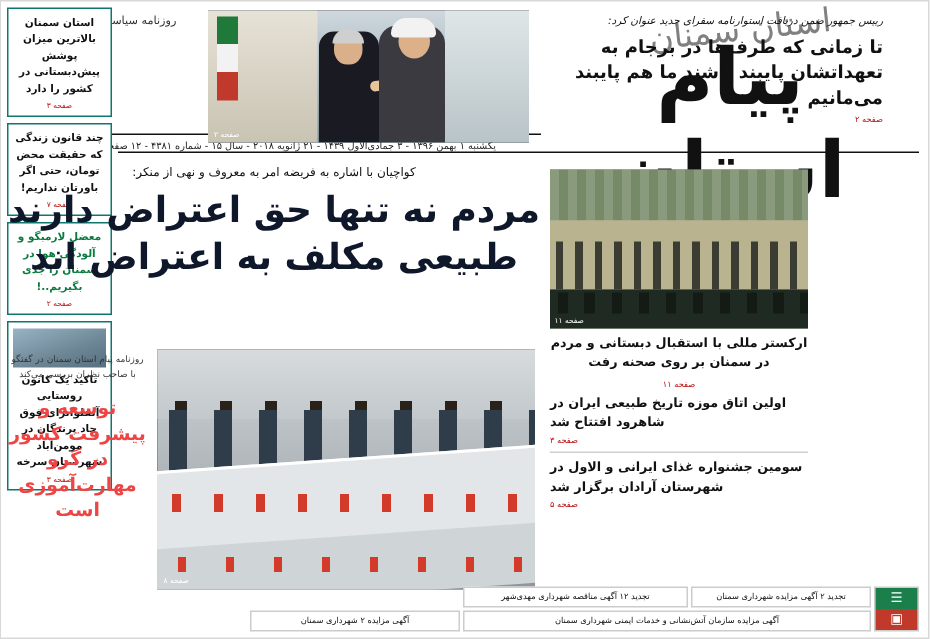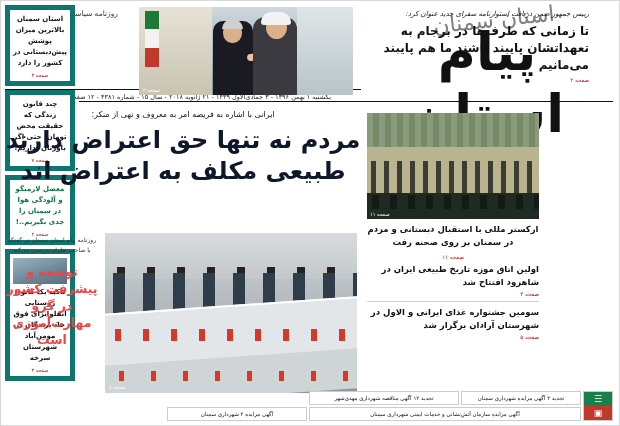--- a/index.html
+++ b/index.html
@@ -59,21 +59,21 @@
     font-size:6.5px;color:#222;direction:rtl;
     white-space:nowrap;
   }
 
   
   .leftcol{
     position:absolute;top:4px;left:4px;
     width:70px;
   }
   .lbox{
-    border:5px solid #0f766e;
+    border:1px solid #0f766e;
     background:#fff;
     margin-bottom:4px;
     padding:4px 3px 3px 3px;
     box-sizing:border-box;
     text-align:center;
   }
   .lbox .txt{
     font-size:7px;line-height:11px;color:#111;direction:rtl;font-weight:bold;
   }
   .lbox.green .txt{color:#0a7a3f;}
@@ -160,21 +160,21 @@
   .hallcap .more{font-size:5.5px;color:#b11;font-weight:normal;margin-top:2px;}
 
   
   .newslist{
     position:absolute;top:258px;right:80px;
     width:172px;direction:rtl;
   }
   .ni{
     border-bottom:1px solid #d0d0d0;
     padding:4px 0 4px 0;
-    text-align:right;
+    text-align:left;
   }
   .ni:last-child{border-bottom:none;}
   .ni .t{font-size:8.5px;font-weight:bold;line-height:13px;color:#111;}
   .ni .m{font-size:5.5px;color:#b11;margin-top:2px;}
 
   
   .workphoto{
     position:absolute;top:232px;right:262px;
     width:252px;height:160px;overflow:hidden;background:#6a6a6a;
   }
@@ -292,21 +292,21 @@
 
   <div class="toplead">
     <div class="kicker">رییس جمهور ضمن دریافت استوارنامه سفرای جدید عنوان کرد:</div>
     <div class="h">تا زمانی که طرف‌ها در برجام به تعهداتشان پایبند باشند ما هم پایبند می‌مانیم</div>
     <div class="more">صفحه ۲</div>
   </div>
 
   <div class="topsep"></div>
 
   <div class="mainhead">
-    <div class="over">ایرانی با اشاره به فریضه امر به معروف و نهی از منکر:</div>
+    <div class="over">کواچیان با اشاره به فریضه امر به معروف و نهی از منکر:</div>
     <div class="h1">مردم نه تنها حق اعتراض دارند</div>
     <div class="h1">طبیعی مکلف به اعتراض اند</div>
   </div>
 
   <div class="hallphoto">
     <div class="hp-bg"></div>
     <div class="hp-curtain"></div>
     <div class="hp-stage"></div>
     <div class="hp-people"></div>
     <div class="hp-front"></div>

